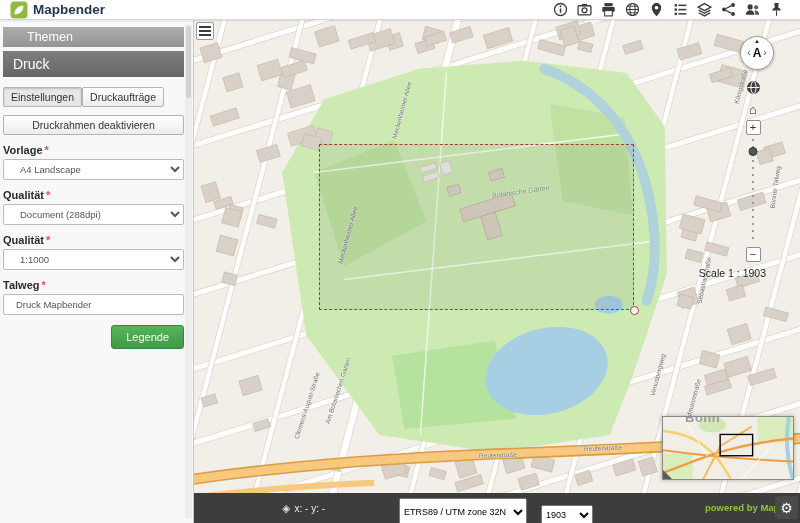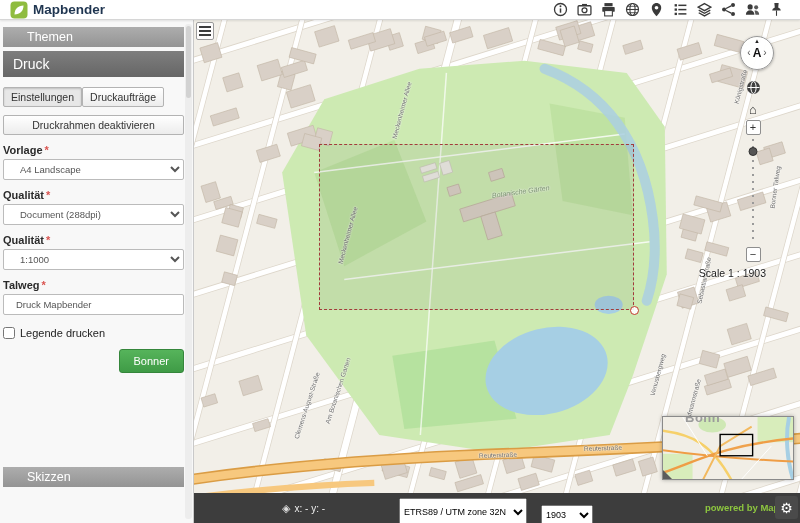--- a/index.html
+++ b/index.html
@@ -195,30 +195,25 @@
         <label class="flabel"><span>Qualität</span><span class="req">*</span></label>
         <select><option>1:1000</option></select>
       </div>
 
 
       <div class="field">
         <label class="flabel"><span>Talweg</span><span class="req">*</span></label>
         <input type="text" value="Druck Mapbender" style="">
       </div>
 
-      <div class="check-row">
-        <input type="checkbox" style="">
-        <span>Legende drucken</span>
-      </div>
 
       <div class="btn-row">
-        <button class="btn-green">Bonner</button>
-      </div>
-
-      <div class="panel-header skizzen">Skizzen</div>
+        <button class="btn-green">Legende</button>
+      </div>
+
 
       <div class="scroll-track">
           <div class="scroll-thumb"></div>
         </div>
     </aside>
 
     <div class="main">
       <div class="map">
 
         <svg class="map-svg" viewBox="0 0 605 465" preserveAspectRatio="none">

